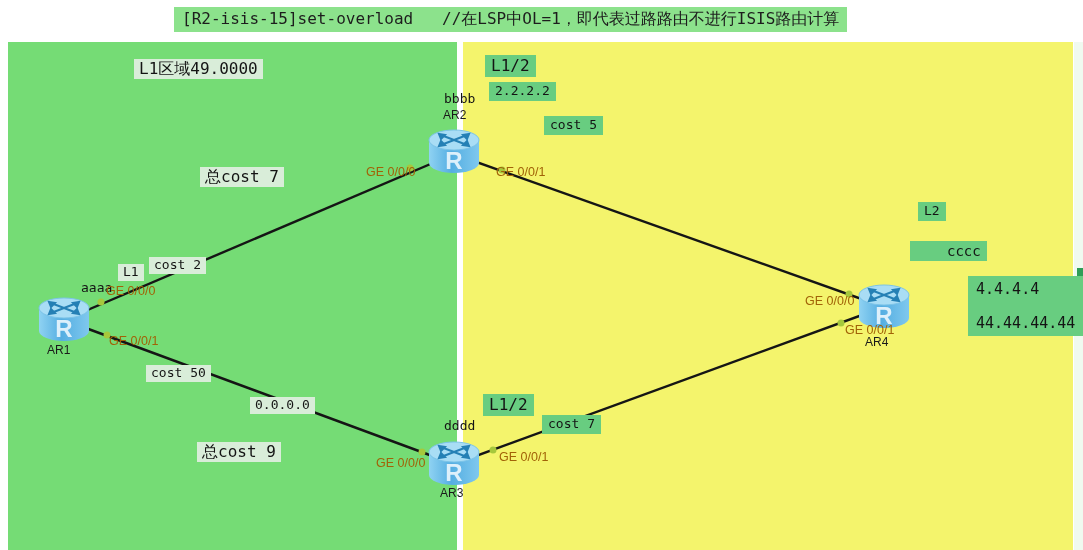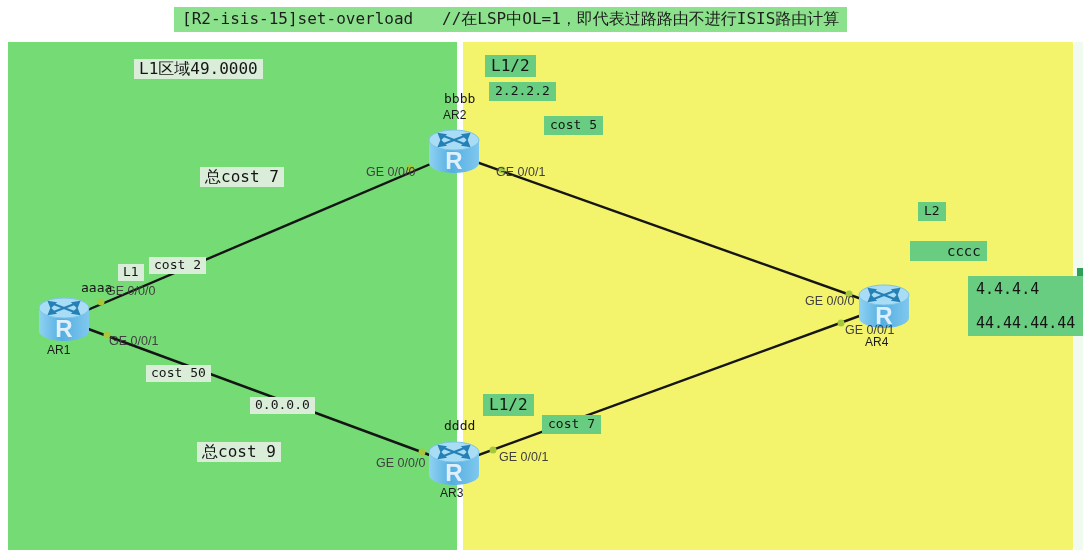--- a/index.html
+++ b/index.html
@@ -23,21 +23,21 @@
   
   .router{position:absolute;width:54px;height:50px;z-index:3;cursor:pointer;}
 
   
   .lbl{position:absolute;z-index:4;white-space:pre;color:#141414;line-height:1.15;}
   .mono{font-family:"DejaVu Sans Mono",monospace;margin-left:48px;}
   .hl-light{background:#D9EDD9;padding:1px 5px;}
   .hl-green{background:#68CD80;padding:2px 6px;}
   .f16{font-size:16px;} .f15{font-size:13px;} .f14{font-size:14px;padding-left:37px;}
   .devname{font-family:"Liberation Sans",sans-serif;font-size:12px;color:#1a1a1a;}
-  .ifname{font-family:"Liberation Sans",sans-serif;font-size:12.5px;color:#404040;}
+  .ifname{font-family:"Liberation Sans",sans-serif;font-size:12.5px;color:#a16207;}
 
   #title-bar{
     position:absolute;left:174px;top:3px;z-index:5;
     background:#8CE28C;color:#1d1d1d;font-size:16px;
     padding:2px 8px;white-space:pre;
   }
 
   #ip-box{
     position:absolute;left:920px;top:272px;width:104px;height:52px;z-index:4;
     background:#68CD80;padding:4px 8px;display:flex;flex-direction:column;

